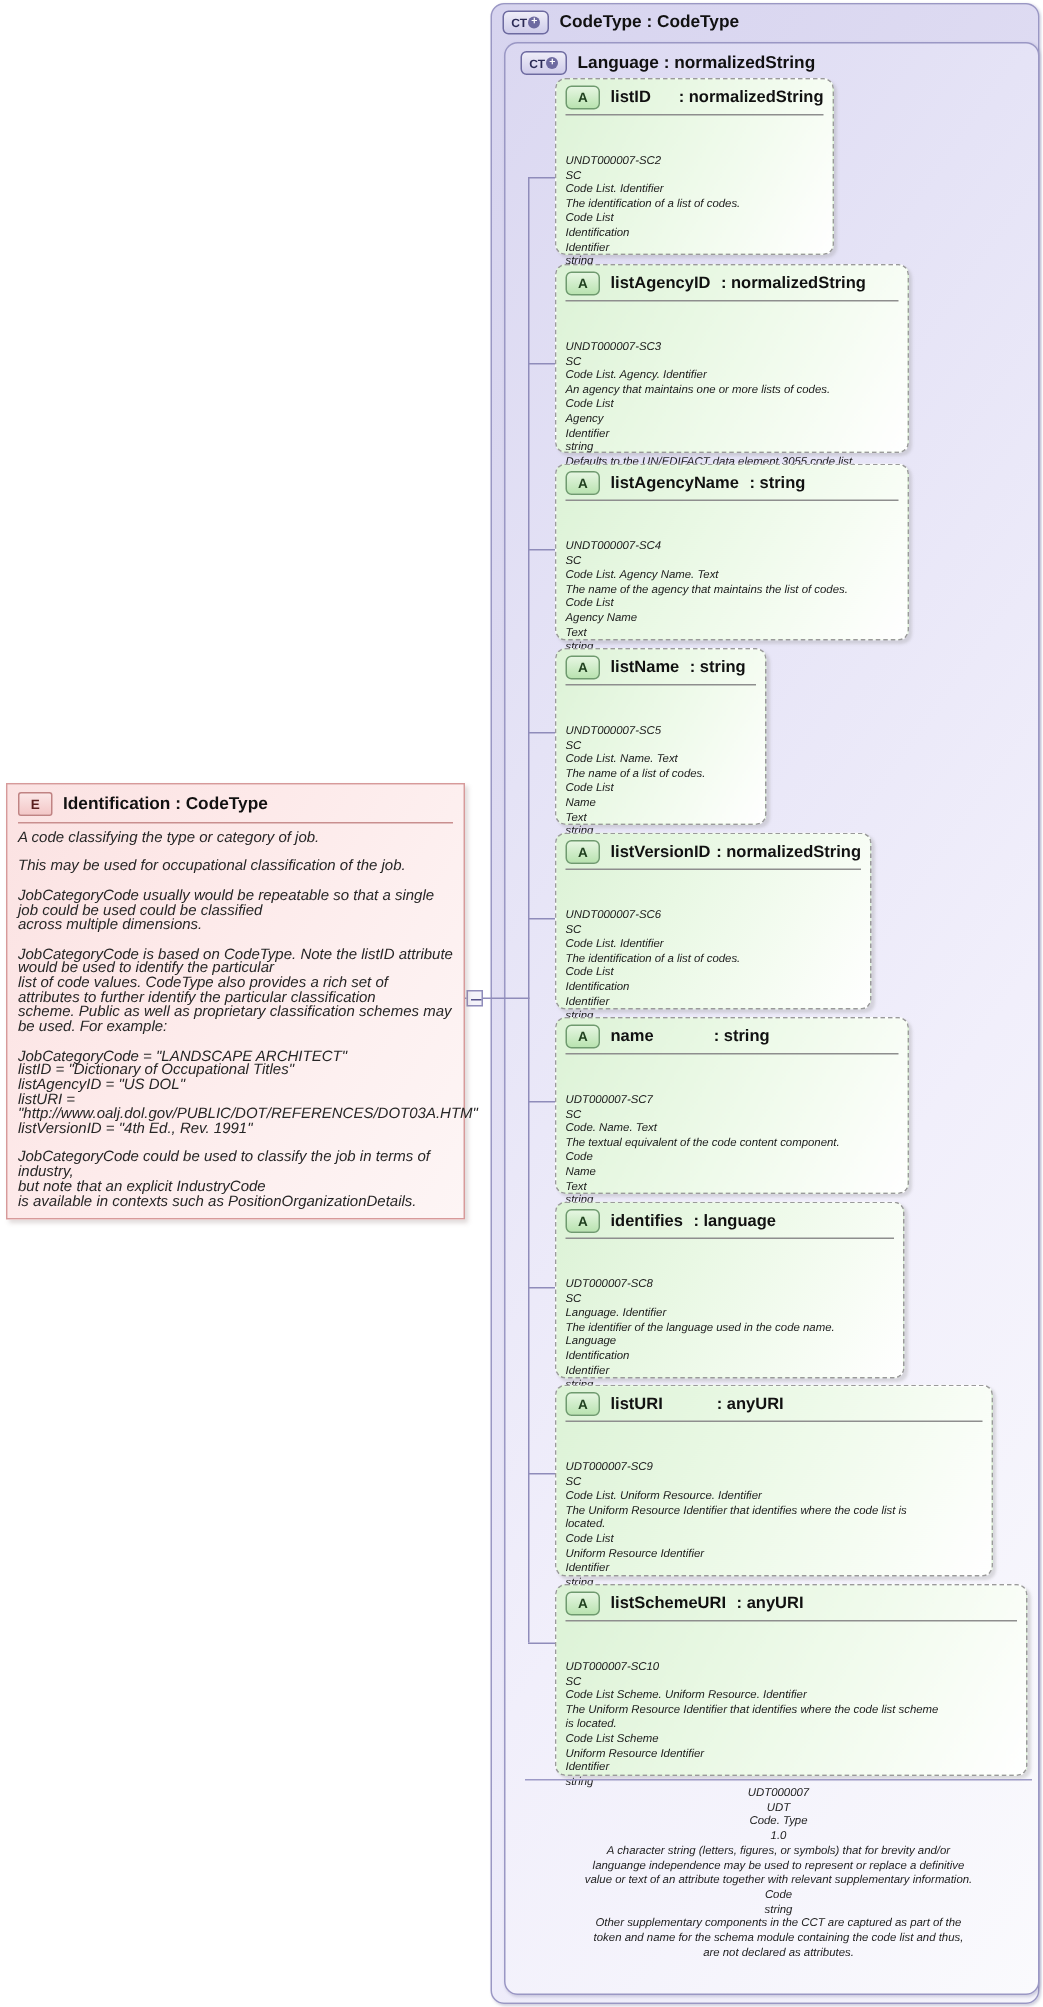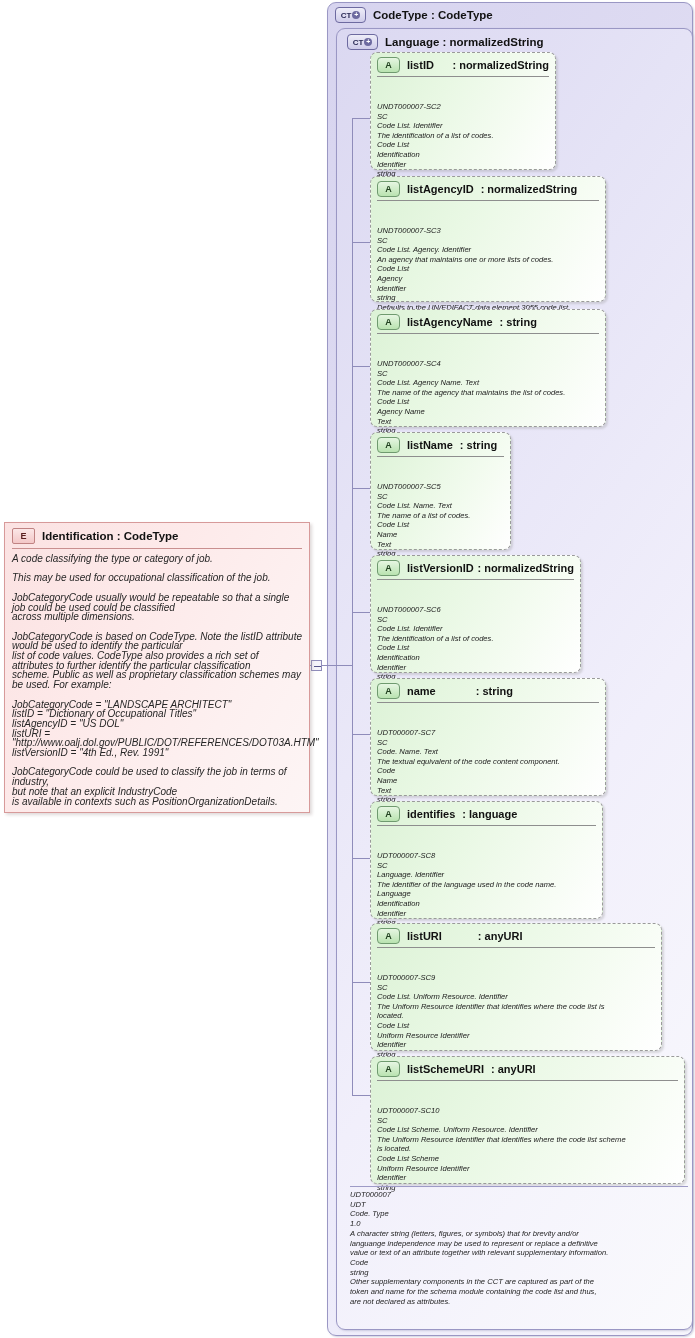--- a/index.html
+++ b/index.html
@@ -86,20 +86,21 @@
   }
   #jcc>.hdr{font-size:11.5px;color:#111;margin-bottom:4px;}
   #jcc .sep{height:1px;background:#c98f8f;margin:0 0 5px 0;}
   #jcc .doc{font-size:10px;line-height:9.7px;color:#262626;}
 
   
   #udt-foot{
     left:350px;top:1190px;width:338px;
     font-size:7.6px;line-height:9.7px;font-style:italic;color:#1d1d1d;
     white-space:pre-wrap;
+    text-align:center;
   }
   #udt-foot-sep{left:350px;top:1186px;width:338px;height:1px;background:#9d9ac6;}
 
   
   .ln{position:absolute;background:#8f8cba;}
   .ln.h{height:1px;}
   .ln.v{width:1px;}
   .minus{
     position:absolute;width:11px;height:11px;box-sizing:border-box;
     border:1px solid #8f8cba;background:#f4f3fa;

